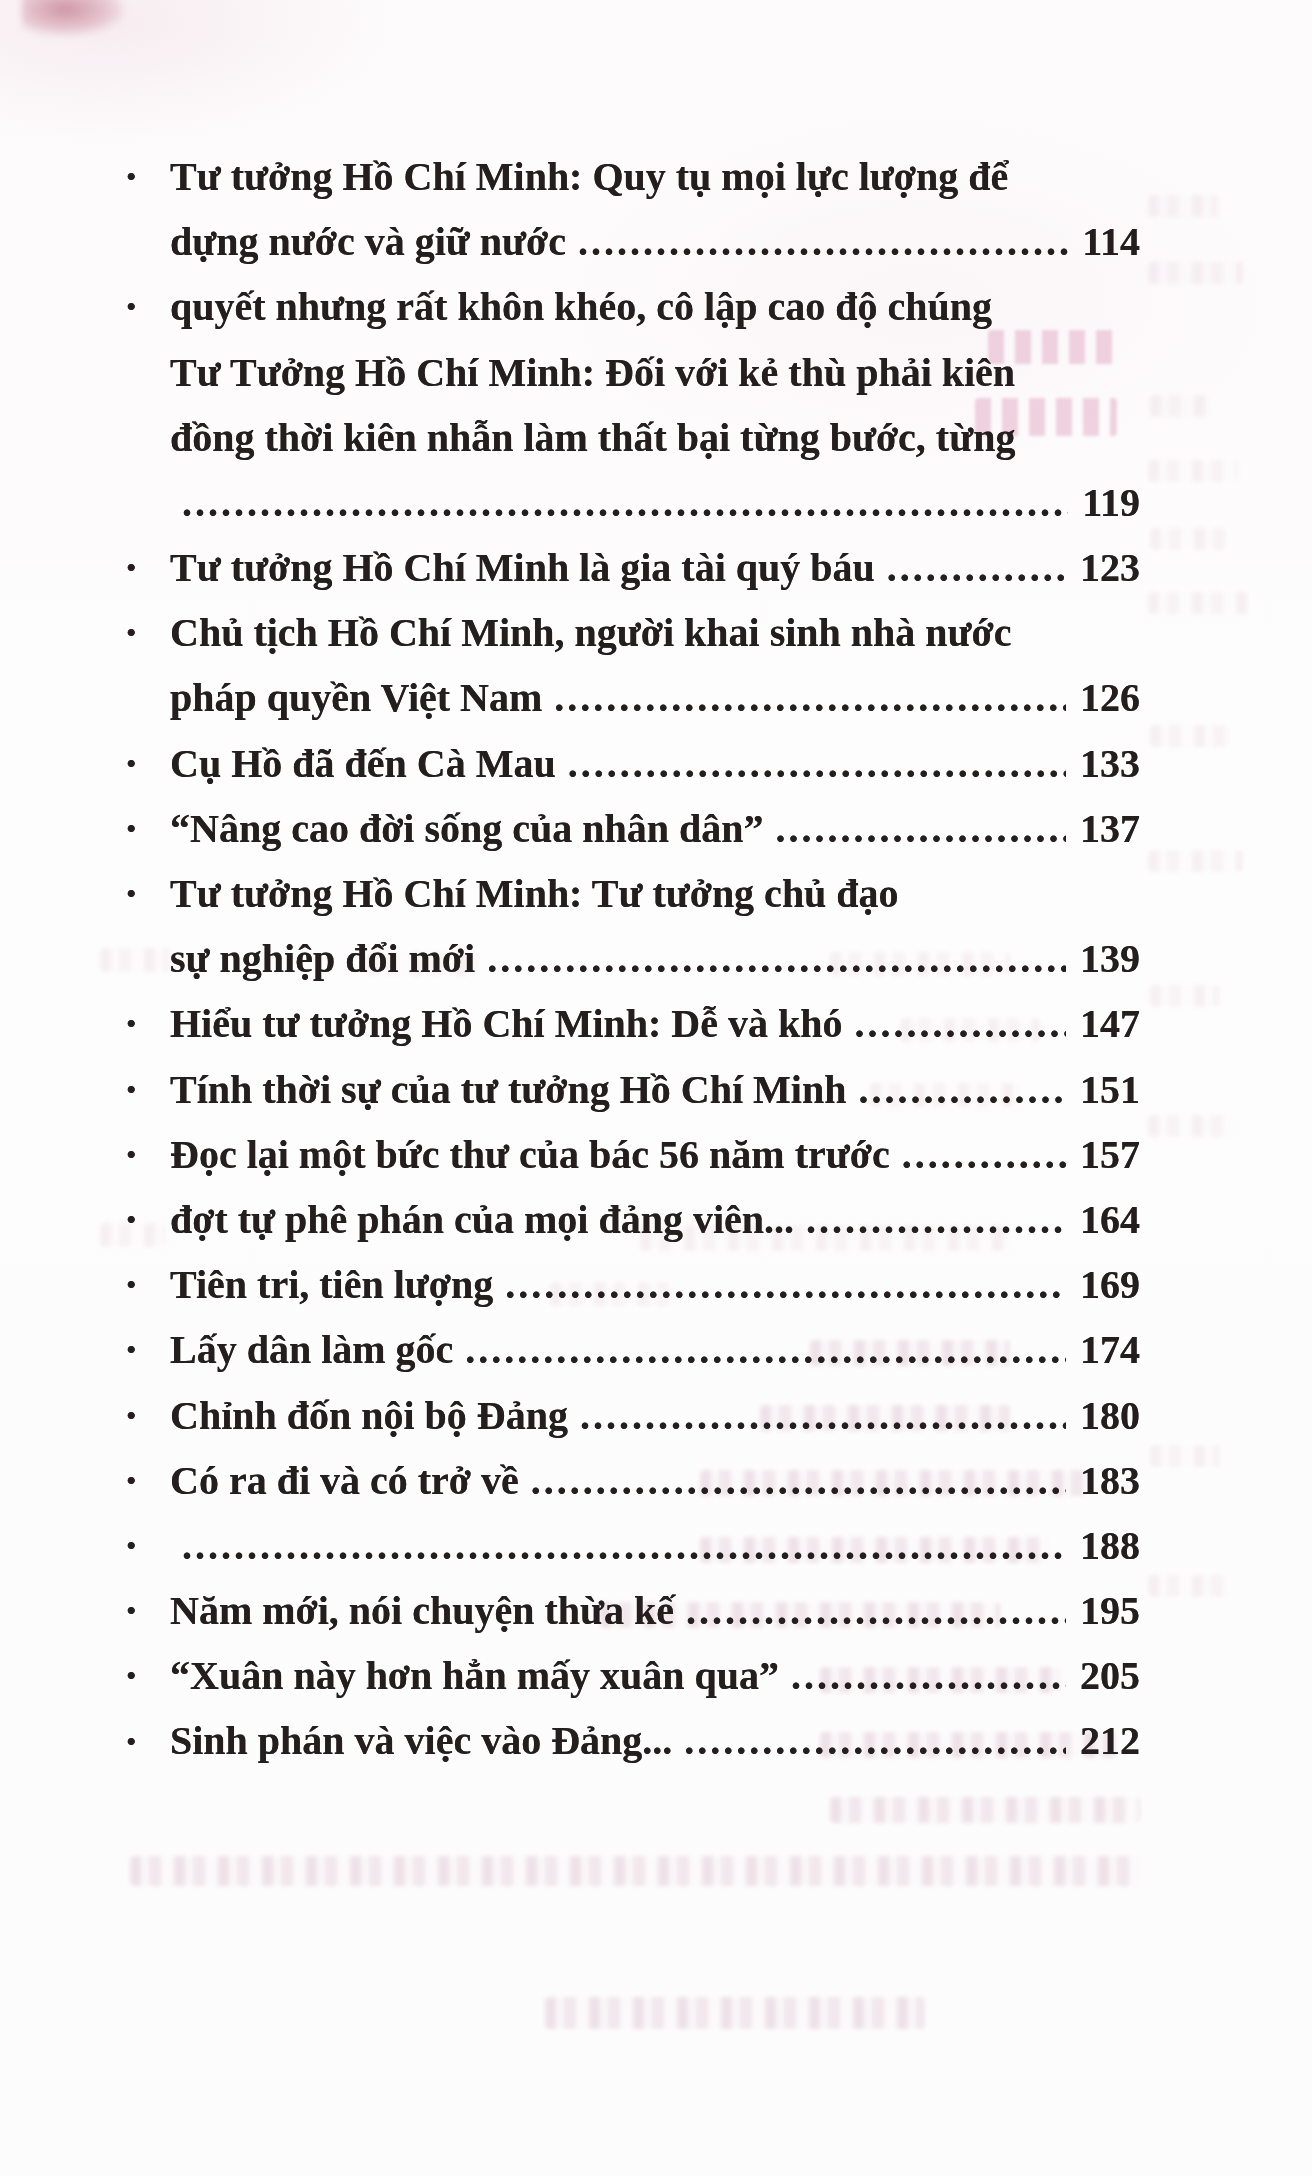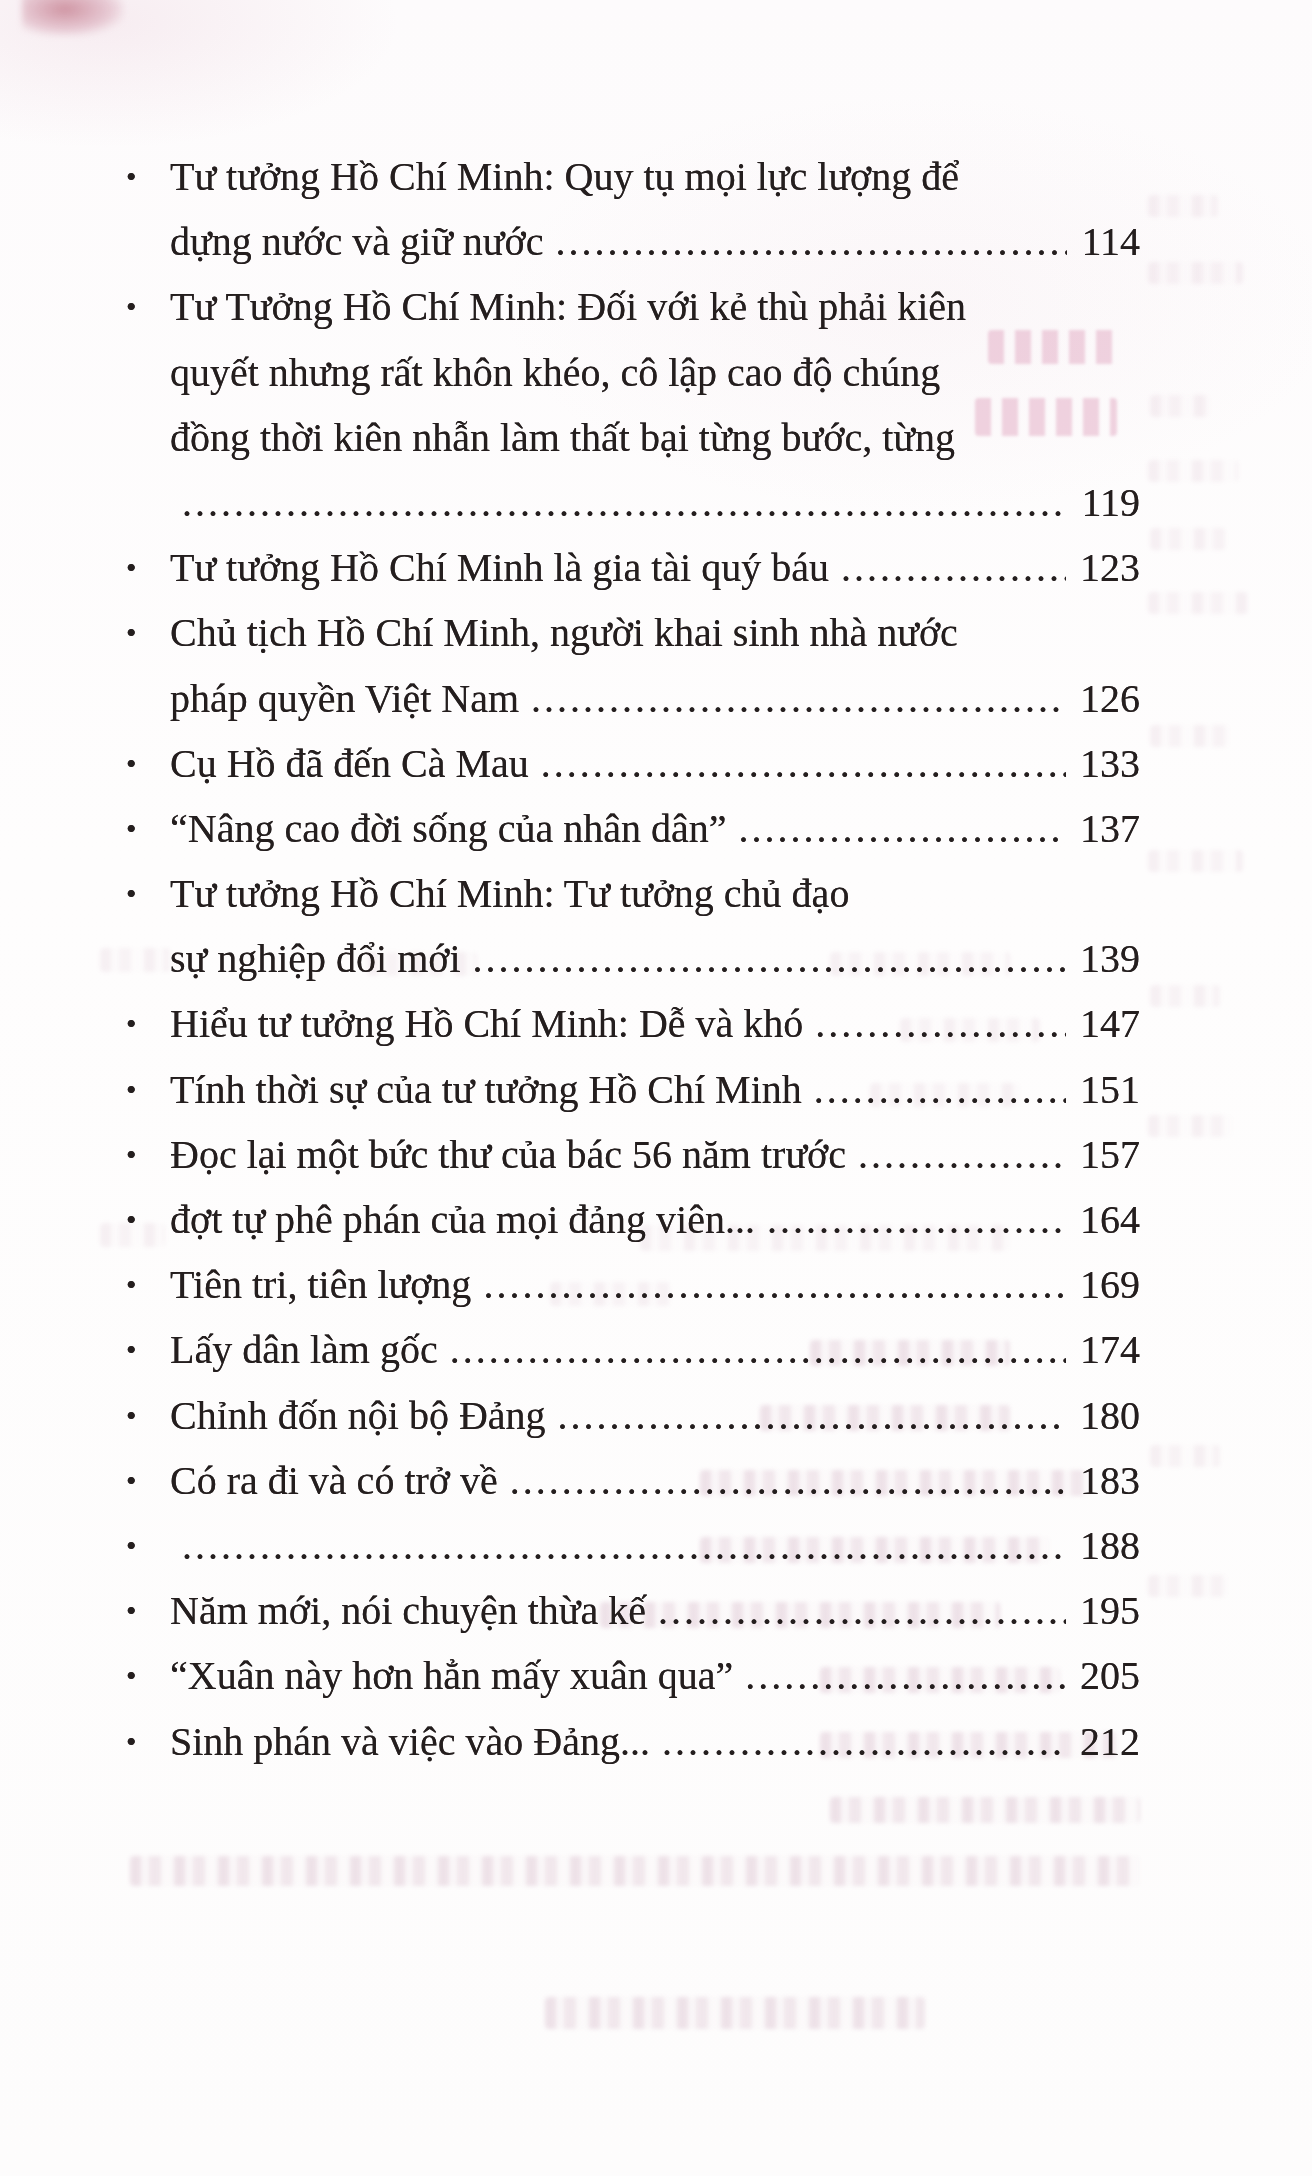--- a/index.html
+++ b/index.html
@@ -24,23 +24,24 @@
     font-size:40px;
     text-shadow:0 0 0.6px rgba(30,22,22,0.8);
   }
   .entry { position:relative; }
   .bullet {
     position:absolute; left:-44px; top:0;
     height:65.2px; line-height:65.2px;
     font-size:30px;
   }
   .line {
-    display:flex; align-items:center;
+    display:flex; align-items:flex-end;
     height:65.2px; line-height:65.2px;
     white-space:nowrap;
+    font-weight:bold;
   }
   .txt { flex:0 0 auto; }
   .leader {
     flex:1 1 auto; min-width:24px;
     overflow:hidden; white-space:nowrap;
     margin:0 14px 0 12px;
     letter-spacing:3px;
   }
   .leader::after {
     content:"........................................................................................................................";
@@ -118,24 +119,24 @@
         </div>
         <div class="line">
           <span class="txt">dựng nước và giữ nước</span>
           <span class="leader"></span>
           <span class="pagenum">114</span>
         </div>
       </div>
       <div class="entry">
         <span class="bullet">•</span>
         <div class="line">
+          <span class="txt">quyết nhưng rất khôn khéo, cô lập cao độ chúng</span>
+        </div>
+        <div class="line">
           <span class="txt">Tư Tưởng Hồ Chí Minh: Đối với kẻ thù phải kiên</span>
-        </div>
-        <div class="line">
-          <span class="txt">quyết nhưng rất khôn khéo, cô lập cao độ chúng</span>
         </div>
         <div class="line">
           <span class="txt">đồng thời kiên nhẫn làm thất bại từng bước, từng</span>
         </div>
         <div class="line">
           <span class="leader"></span>
           <span class="pagenum">119</span>
         </div>
       </div>
       <div class="entry">

